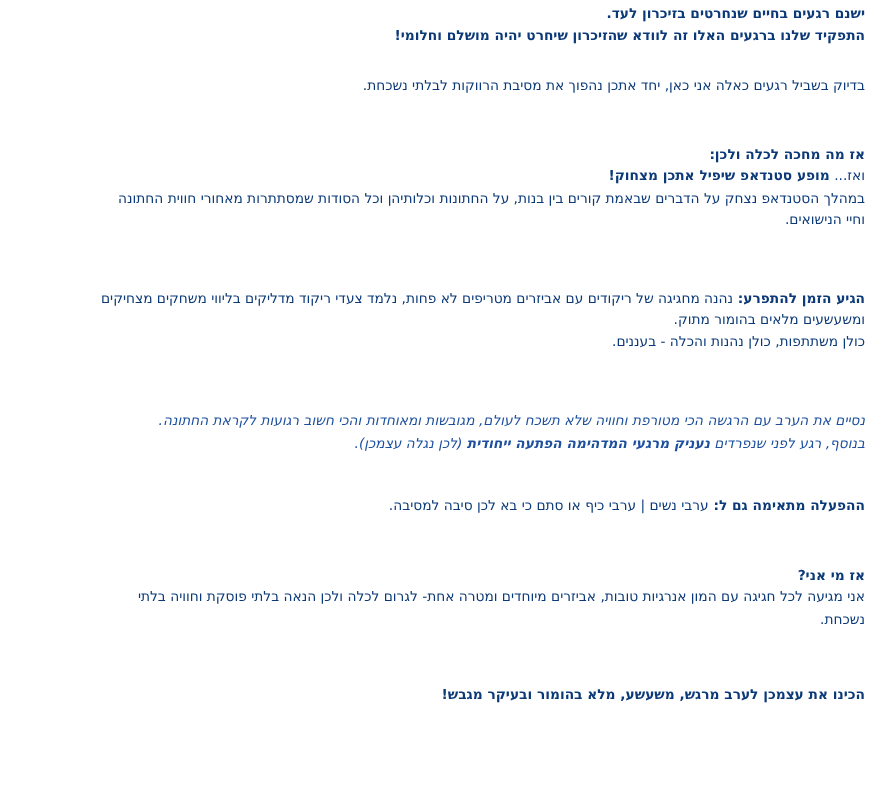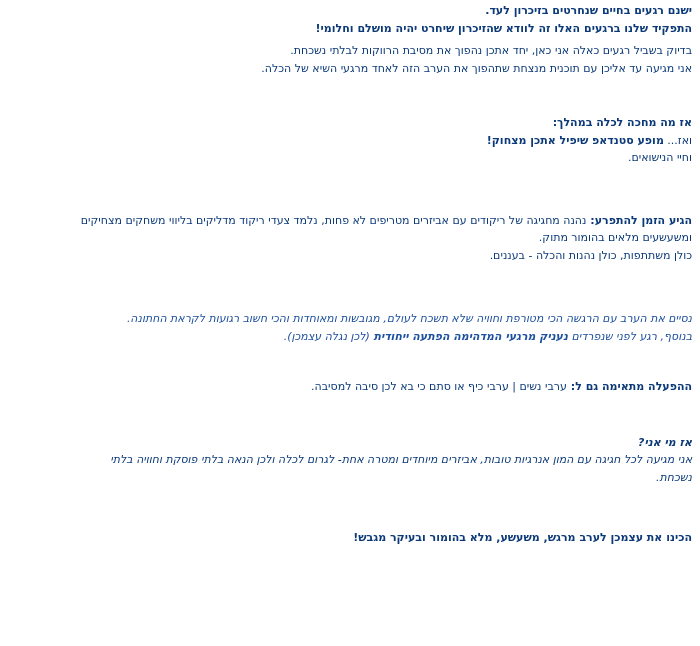--- a/index.html
+++ b/index.html
@@ -18,47 +18,47 @@
     color:#0c3a78;
     font-size:11px;
     border-radius:20px;
   }
   .block{margin:0;}
   .line{
     line-height:17.5px;
     white-space:nowrap;
   }
   .b{font-weight:bold;}
-  .block-b2{margin-top:5px;}
+  .block-b2{margin-top:23px;}
   .block-b3{margin-top:37px;}
   .block-b4{margin-top:45px;}
   .block-b5{margin-top:46px;color:#1c4f9e;}
   .block-b5 .line{font-style:italic;padding-left:16px;}
   .block-b6{margin-top:33px;}
-  .block-b7{margin-top:38px;font-style:italic;}
+  .block-b7{margin-top:38px;}
   .block-b8{margin-top:43px;padding-left:34px;}
 </style>
 </head>
 <body>
 
 <div class="doc">
 
   <div class="block block-b1">
     <div class="line"><span class="b">ישנם רגעים בחיים שנחרטים בזיכרון לעד.</span></div>
     <div class="line"><span class="b">התפקיד שלנו ברגעים האלו זה לוודא שהזיכרון שיחרט יהיה מושלם וחלומי!</span></div>
   </div>
 
   <div class="block block-b2">
     <div class="line"><span>בדיוק בשביל רגעים כאלה אני כאן, יחד אתכן נהפוך את מסיבת הרווקות לבלתי נשכחת.</span></div>
-    <div class="line"><span>אני מגיעה עד אליכן עם תוכנית מנצחת שתהפוך את הערב הזה לאחד מרגעי השיא של הכלה.</span></div>
   </div>
 
   <div class="block block-b3">
-    <div class="line"><span class="b">אז מה מחכה לכלה במהלך:</span></div>
+    <div class="line"><span class="b">אז מה מחכה לכלה ולכן:</span></div>
     <div class="line"><span>ואז... </span><span class="b">מופע סטנדאפ שיפיל אתכן מצחוק!</span></div>
+    <div class="line"><span>במהלך הסטנדאפ נצחק על הדברים שבאמת קורים בין בנות, על החתונות וכלותיהן וכל הסודות שמסתתרות מאחורי חווית החתונה</span></div>
     <div class="line"><span>וחיי הנישואים.</span></div>
   </div>
 
   <div class="block block-b4">
     <div class="line"><span class="b">הגיע הזמן להתפרע: </span><span>נהנה מחגיגה של ריקודים עם אביזרים מטריפים לא פחות, נלמד צעדי ריקוד מדליקים בליווי משחקים מצחיקים</span></div>
     <div class="line"><span>ומשעשעים מלאים בהומור מתוק.</span></div>
     <div class="line"><span>כולן משתתפות, כולן נהנות והכלה - בעננים.</span></div>
   </div>
 
   <div class="block block-b5">

